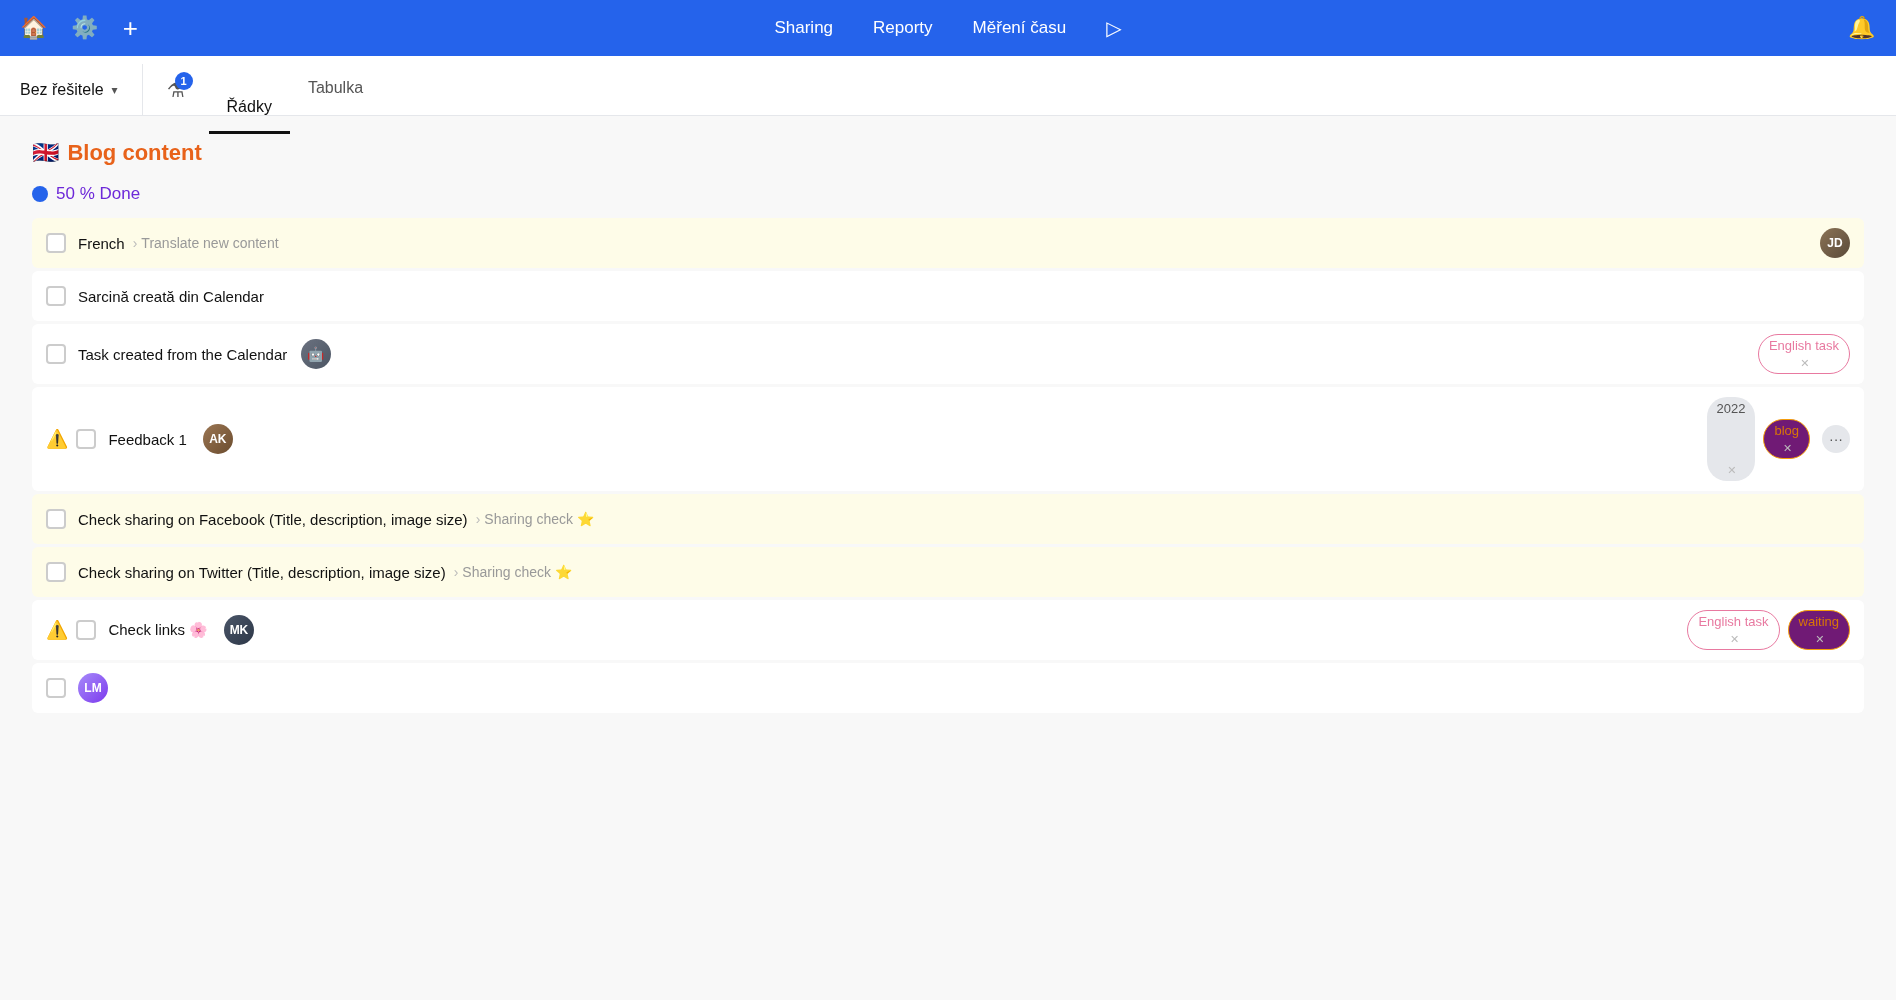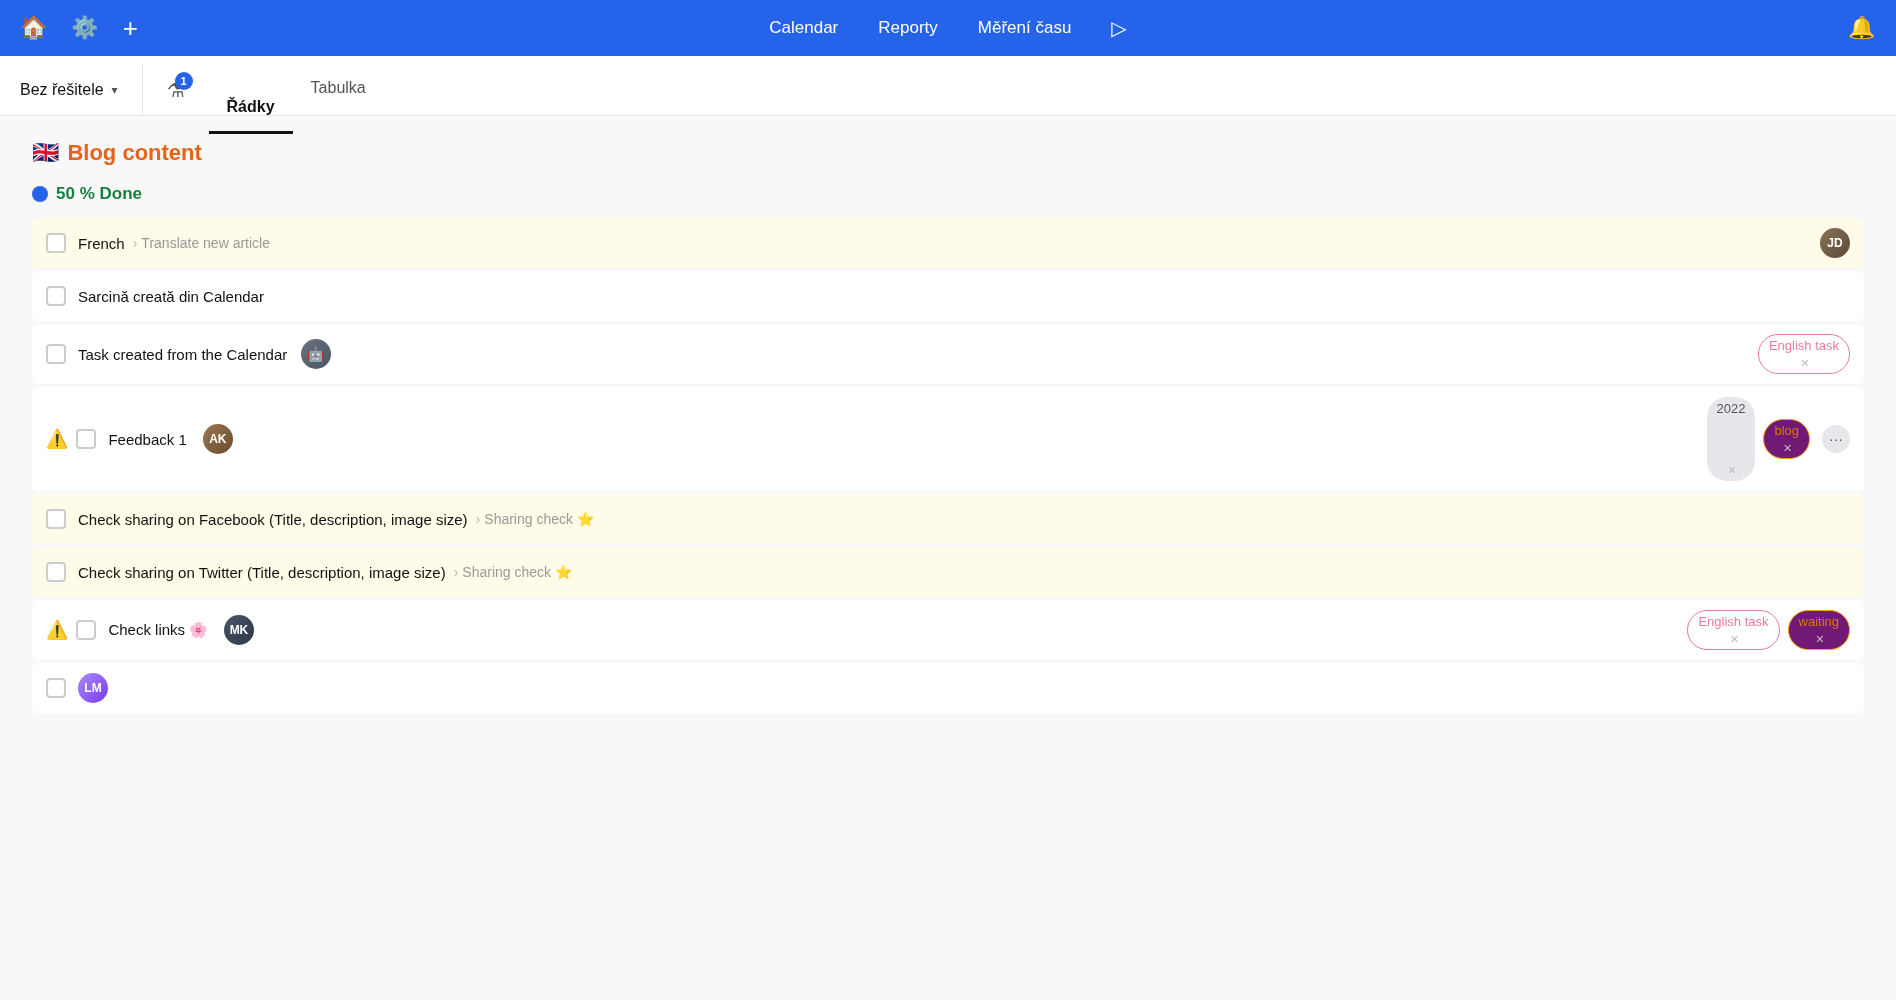--- a/index.html
+++ b/index.html
@@ -84,21 +84,21 @@
       height: 100%;
       display: flex;
       align-items: center;
       font-size: 16px;
       cursor: pointer;
       color: #555;
       border-bottom: 3px solid transparent;
     }
     .view-tab.active {
       color: #111;
-      font-weight: 700;
+      font-weight: 400;
       border-bottom: 3px solid #111;
       margin-top: 38px;
     }
 
     
     .main-content {
       padding: 24px 32px;
       background: #f8f8f8;
       min-height: calc(100vh - 116px);
     }
@@ -124,22 +124,22 @@
     }
     .group-dot {
       width: 16px;
       height: 16px;
       border-radius: 50%;
       background: #2563eb;
       display: inline-block;
     }
     .group-label-text {
       font-size: 17px;
-      font-weight: 700;
-      color: #15803d;
+      font-weight: 400;
+      color: #6d28d9;
     }
 
     
     .task-row {
       display: flex;
       align-items: center;
       background: white;
       border-radius: 6px;
       margin-bottom: 3px;
       padding: 10px 14px;
@@ -256,21 +256,21 @@
 </head>
 <body>
 
 <nav class="top-nav">
   <div class="top-nav-left">
     <span class="nav-icon">🏠</span>
     <span class="nav-icon">⚙️</span>
     <span class="nav-icon" style="font-size:26px;font-weight:300;">+</span>
   </div>
   <div class="top-nav-center">
-    <a class="nav-link">Calendar</a>
+    <a class="nav-link">Sharing</a>
     <a class="nav-link">Reporty</a>
     <a class="nav-link">Měření času</a>
     <span class="play-icon">▷</span>
   </div>
   <div class="top-nav-right">
     <span class="bell-icon">🔔</span>
   </div>
 </nav>
 
 <div class="subheader">
@@ -299,21 +299,21 @@
     <span class="group-dot"></span>
     <span class="group-label-text">50 % Done</span>
   </div>
 
   <div class="task-row highlighted">
     <div class="task-checkbox"></div>
     <div class="task-name">
       <span>French</span>
       <span class="task-parent">
         <span class="task-parent-arrow">›</span>
-        <span>Translate new article</span>
+        <span>Translate new content</span>
       </span>
     </div>
     <div class="avatar">
       <div class="avatar-inner">JD</div>
     </div>
   </div>
 
   <div class="task-row">
     <div class="task-checkbox"></div>
     <div class="task-name">

